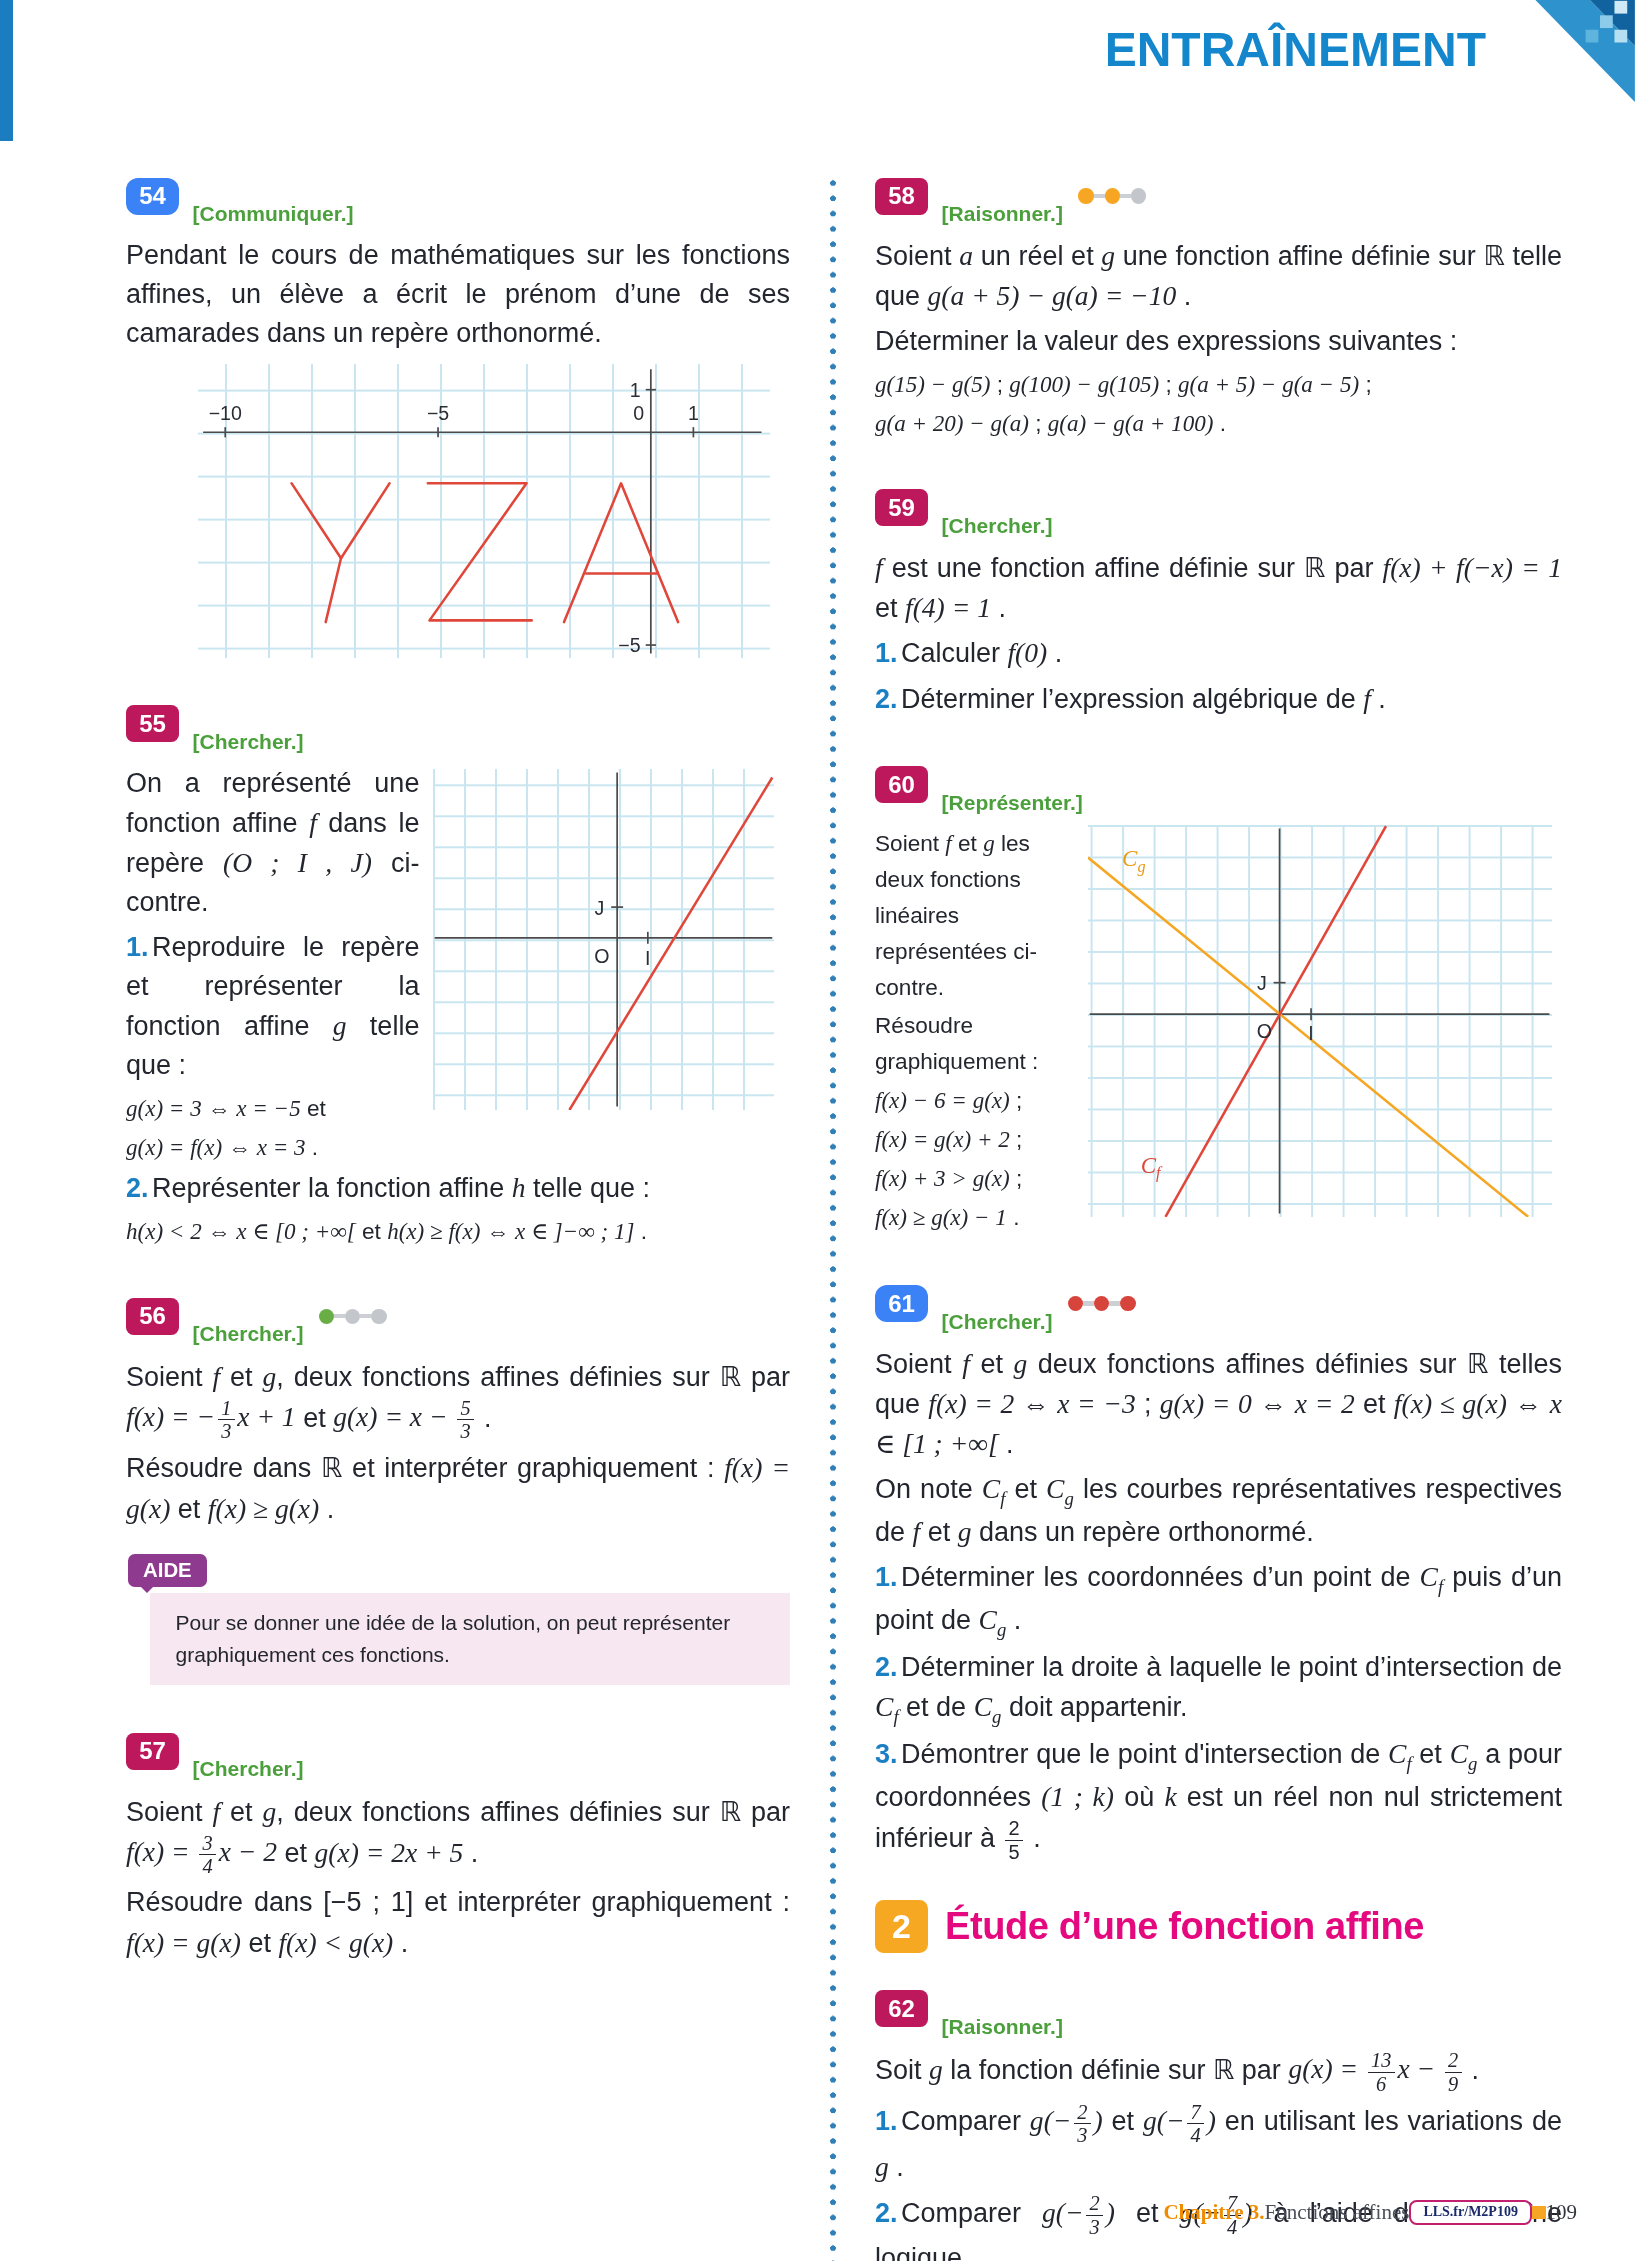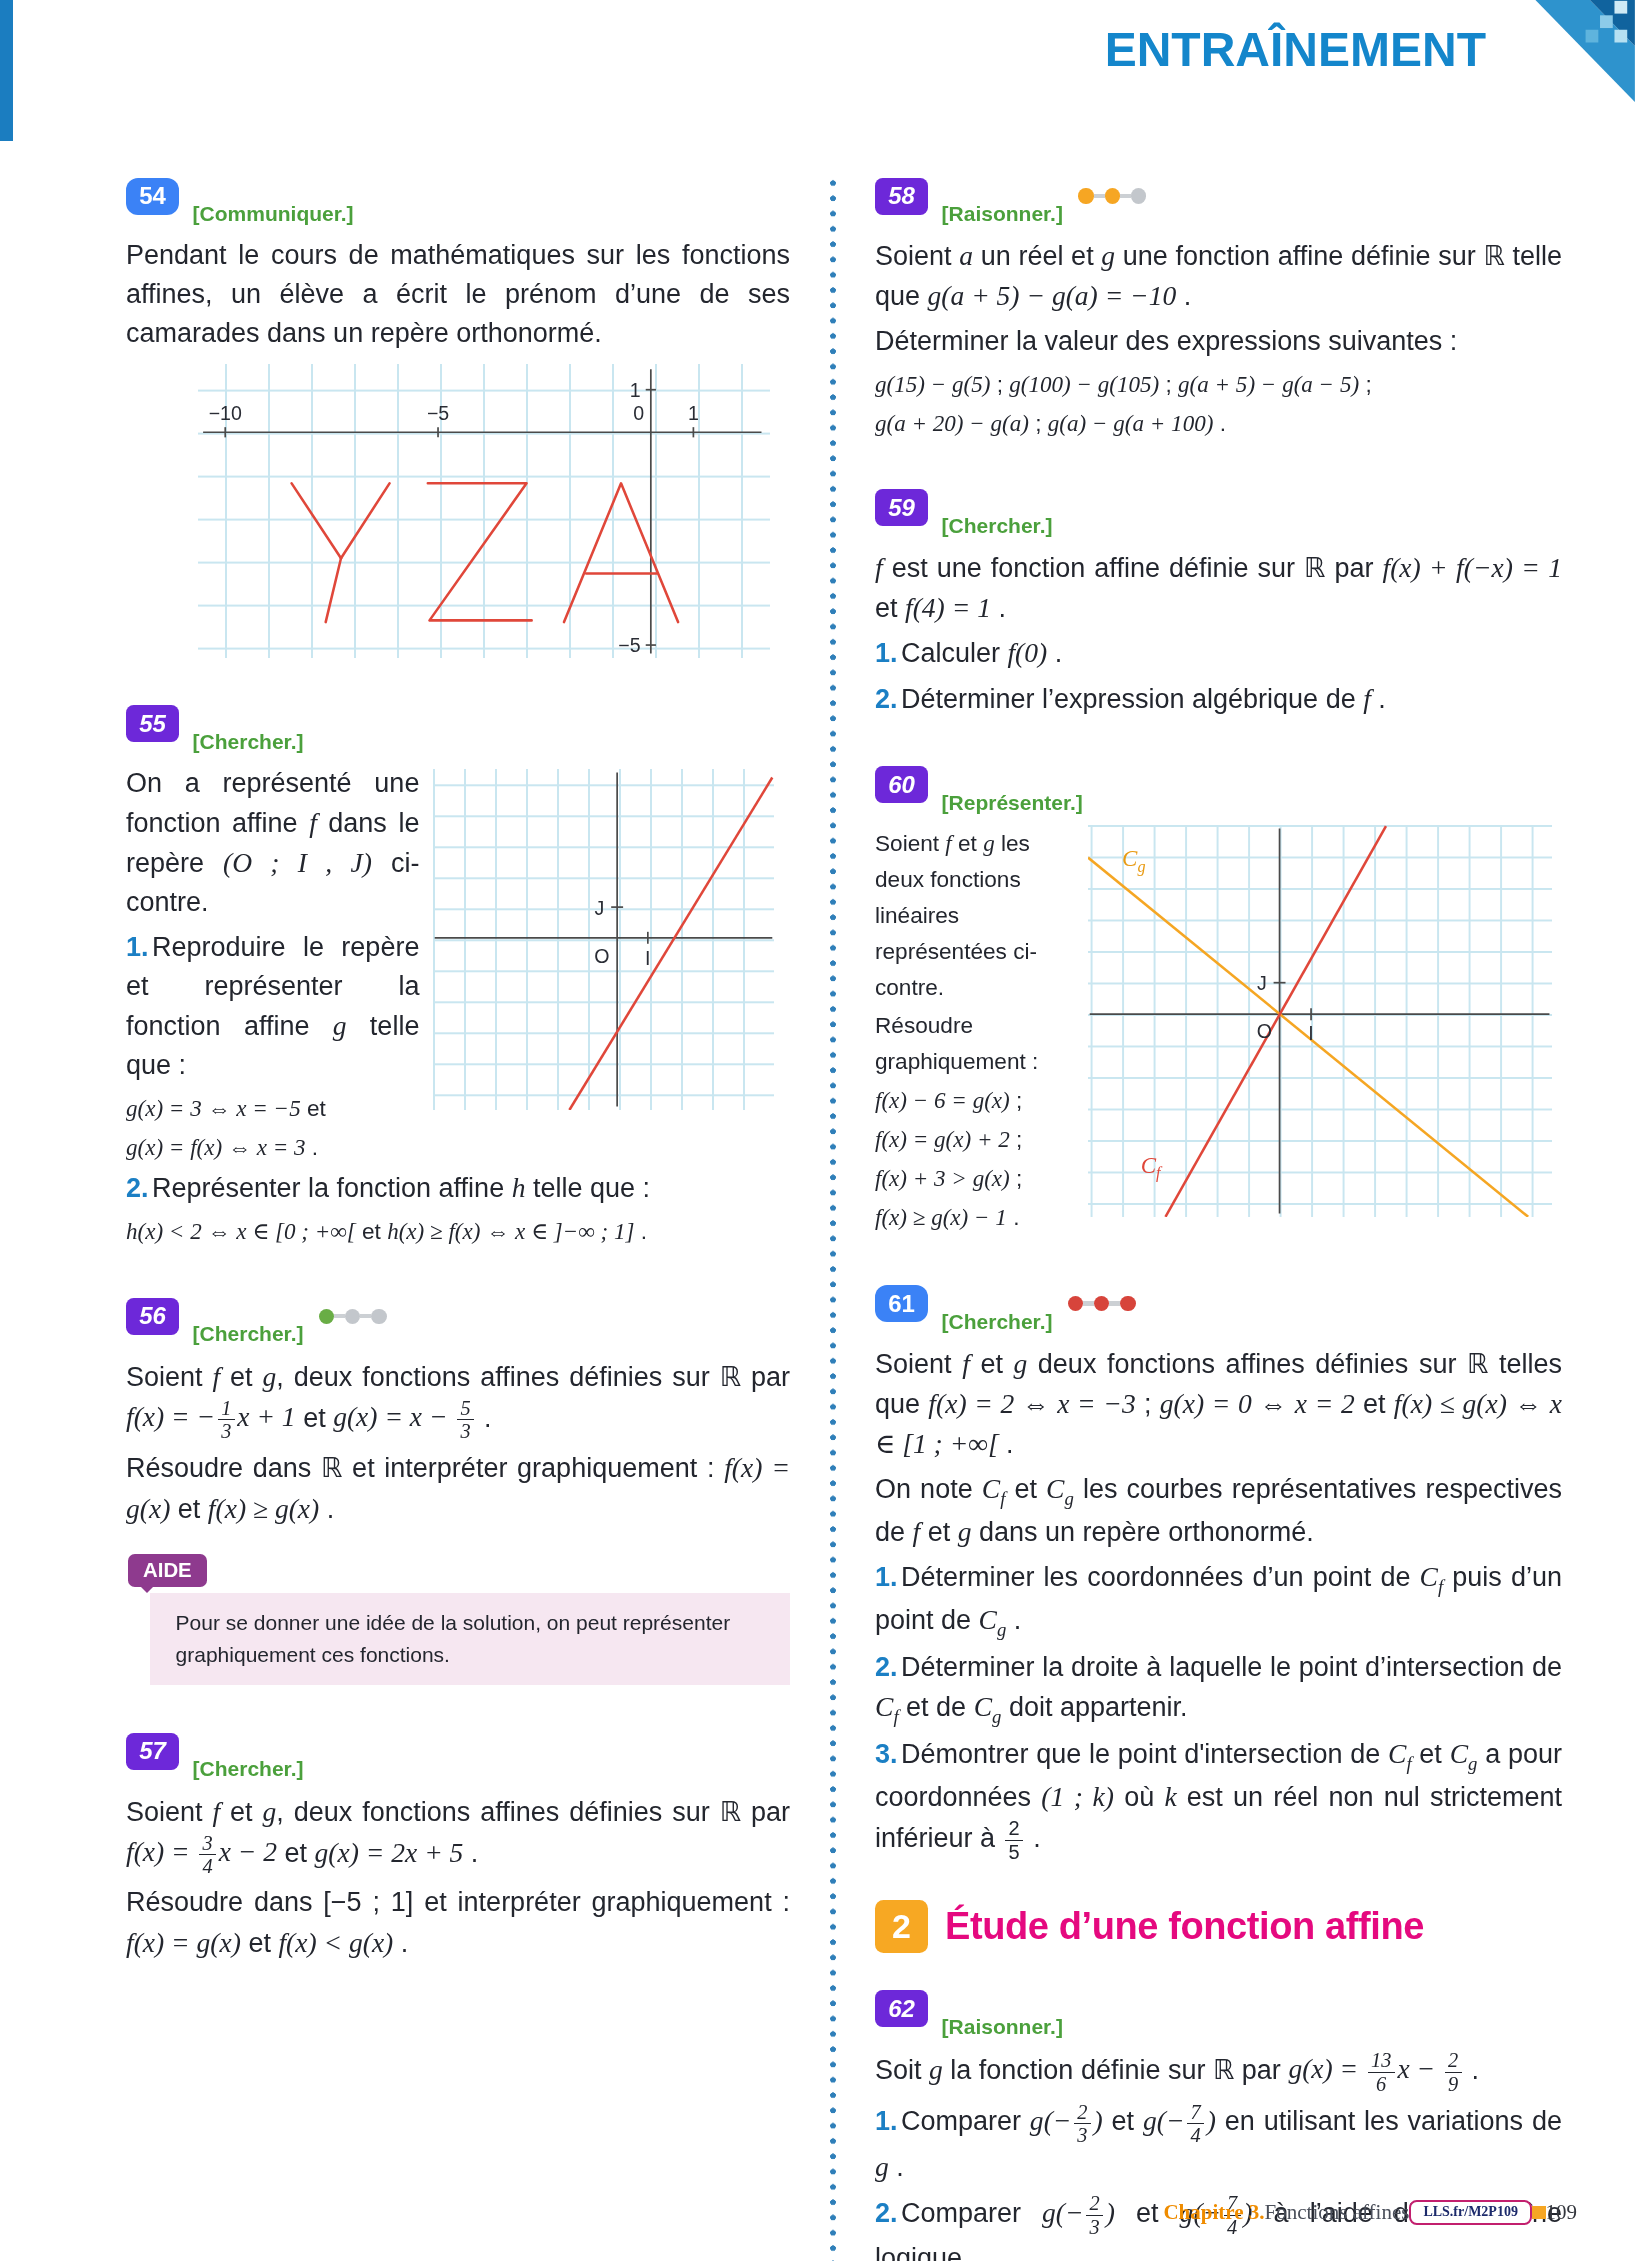--- a/index.html
+++ b/index.html
@@ -27,21 +27,21 @@
   .col-right { width:687px; }
 
   .ex { margin-bottom:36px; }
   .exhead { display:flex; align-items:center; gap:13.6px; margin-bottom:10.2px; }
   .badge {
     min-width:53px; height:37px; border-radius:7.7px; padding:0 8.5px;
     color:#fff; font-weight:bold; font-size:24px;
     display:inline-flex; align-items:center; justify-content:center;
   }
   .badge.cyan   { background:#3b82f6;border-radius:12px; }
-  .badge.orange { background:#6d28d9;font-style:italic; }
+  .badge.orange { background:#be185d; }
   .tag { color:#4ba03c; font-weight:bold; font-size:21px;margin-top:36px; }
 
   .dots { display:flex; align-items:center; margin-left:1.7px; }
   .dot  { width:15.3px; height:15.3px; border-radius:50%; background:#c3c7cc; }
   .dot[data-color="green"]  { background:#69ad45; }
   .dot[data-color="orange"] { background:#f6a623; }
   .dot[data-color="red"]    { background:#d7443b; }
   .dot[data-color="gray"]   { background:#c3c7cc; }
   .dotlink { width:11px; height:4.3px; background:#ccd0d4; }
 

